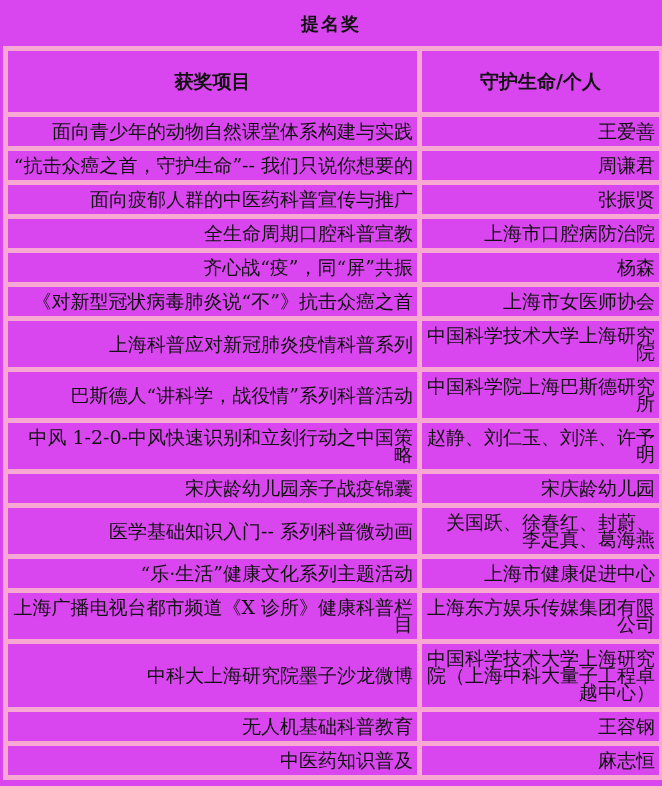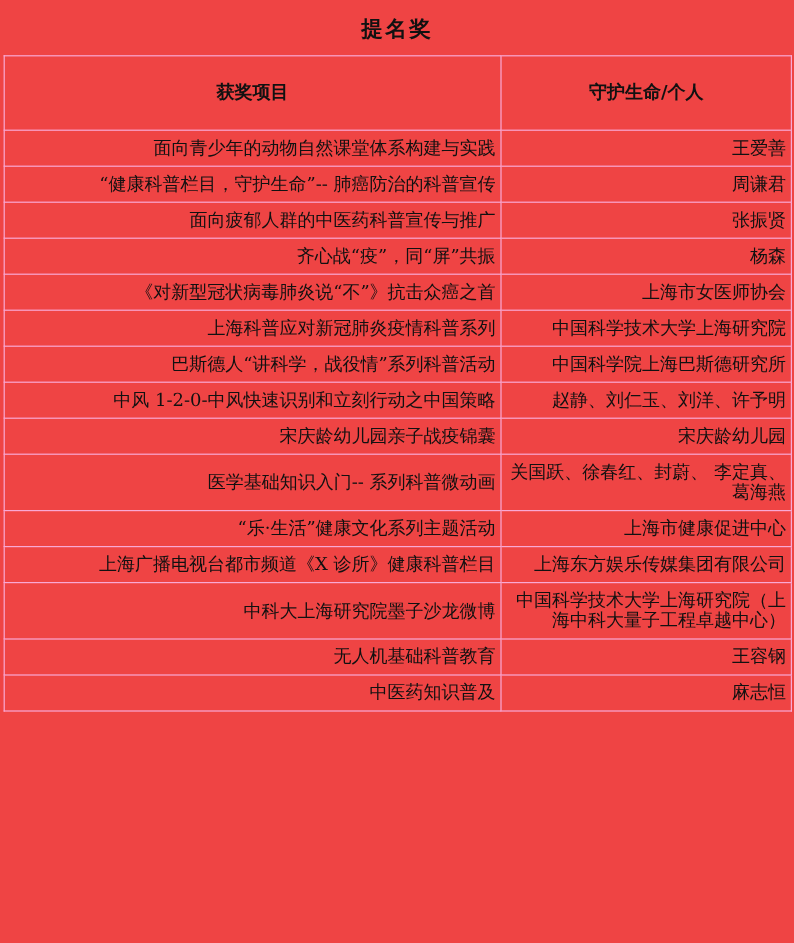--- a/index.html
+++ b/index.html
@@ -3,21 +3,21 @@
 <meta charset="utf-8">
 <style>
   html, body {
     margin: 0;
     padding: 0;
     background: #ffffff;
   }
   .page {
     width: 662px;
     height: 786px;
-    background: #ef4444;
+    background: #d946ef;
     font-family: "DejaVu Serif", "Liberation Serif", serif;
     color: #111111;
     overflow: hidden;
   }
   .doc-title {
     margin: 0;
     padding: 12px 0 10px 0;
     text-align: center;
     font-size: 18px;
     font-weight: bold;
@@ -26,22 +26,22 @@
   }
   table.awards-table {
     border-collapse: collapse;
     table-layout: fixed;
     margin-left: 3px;
     width: 656px;
   }
   .awards-table col.col-project { width: 414px; }
   .awards-table col.col-winner  { width: 242px; }
   .awards-table th, .awards-table td {
-    border: 1px solid #f9a8d4;
-    font-size: 15px;
+    border: 5px solid #f9a8d4;
+    font-size: 19px;
     line-height: 17px;
     vertical-align: middle;
     word-break: break-all;
     overflow-wrap: break-word;
   }
   .awards-table th {
     height: 53px;
     padding: 4px;
     text-align: center;
     font-weight: bold;
@@ -69,26 +69,30 @@
         <th>获奖项目</th>
         <th>守护生命/个人</th>
       </tr>
     </thead>
     <tbody>
       <tr>
         <td>面向青少年的动物自然课堂体系构建与实践</td>
         <td>王爱善</td>
       </tr>
       <tr>
-        <td>“健康科普栏目，守护生命”-- 肺癌防治的科普宣传</td>
+        <td>“抗击众癌之首，守护生命”-- 我们只说你想要的</td>
         <td>周谦君</td>
       </tr>
       <tr>
         <td>面向疲郁人群的中医药科普宣传与推广</td>
         <td>张振贤</td>
+      </tr>
+      <tr>
+        <td>全生命周期口腔科普宣教</td>
+        <td>上海市口腔病防治院</td>
       </tr>
       <tr>
         <td>齐心战“疫”，同“屏”共振</td>
         <td>杨森</td>
       </tr>
       <tr>
         <td>《对新型冠状病毒肺炎说“不”》抗击众癌之首</td>
         <td>上海市女医师协会</td>
       </tr>
       <tr>

